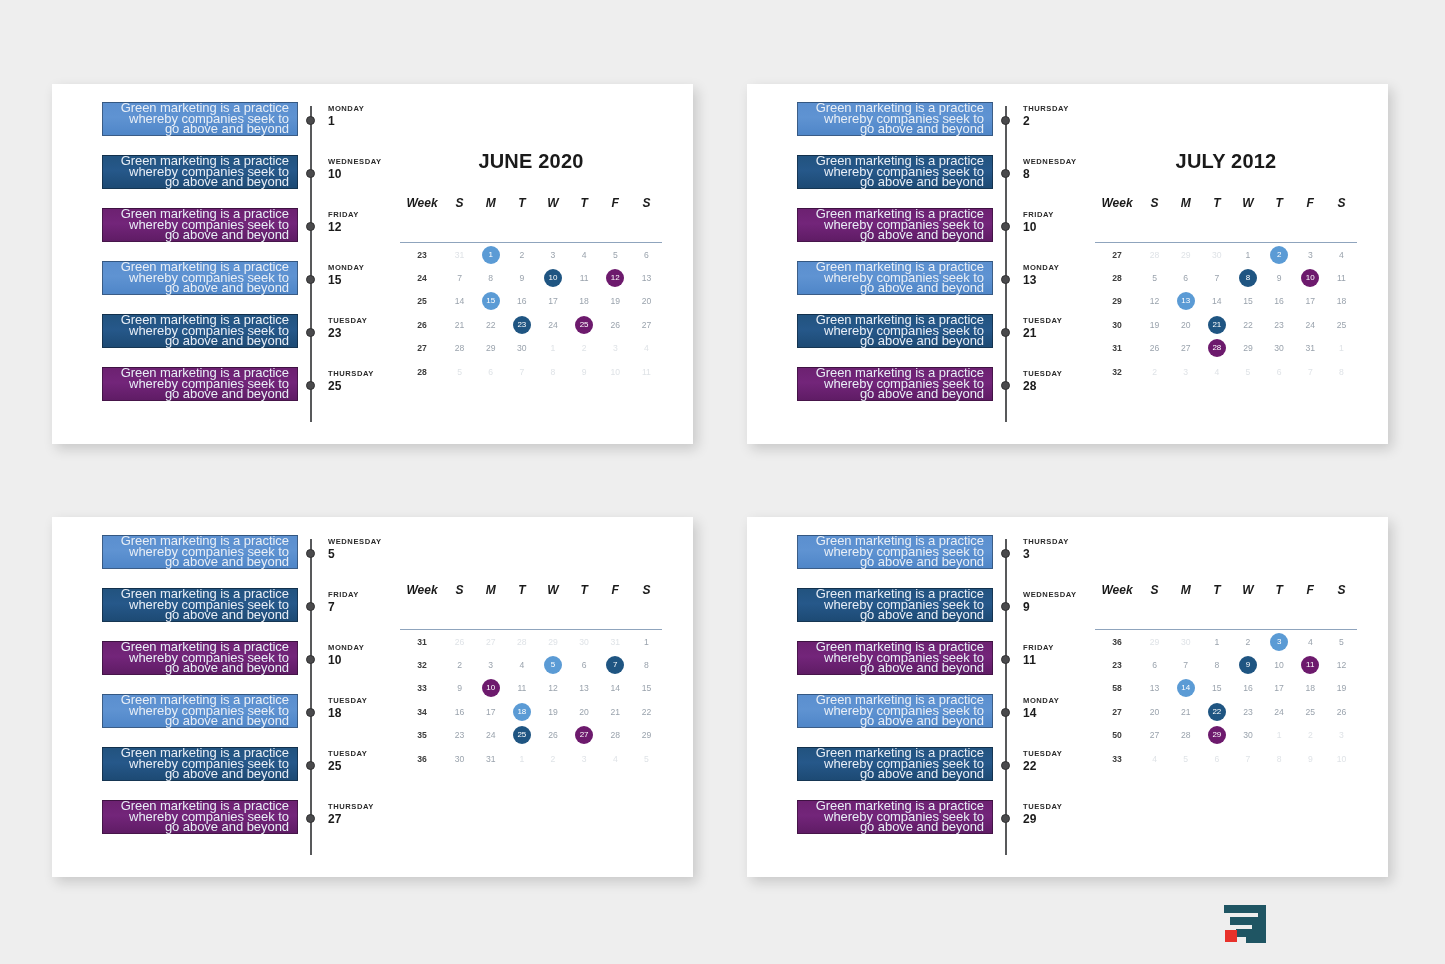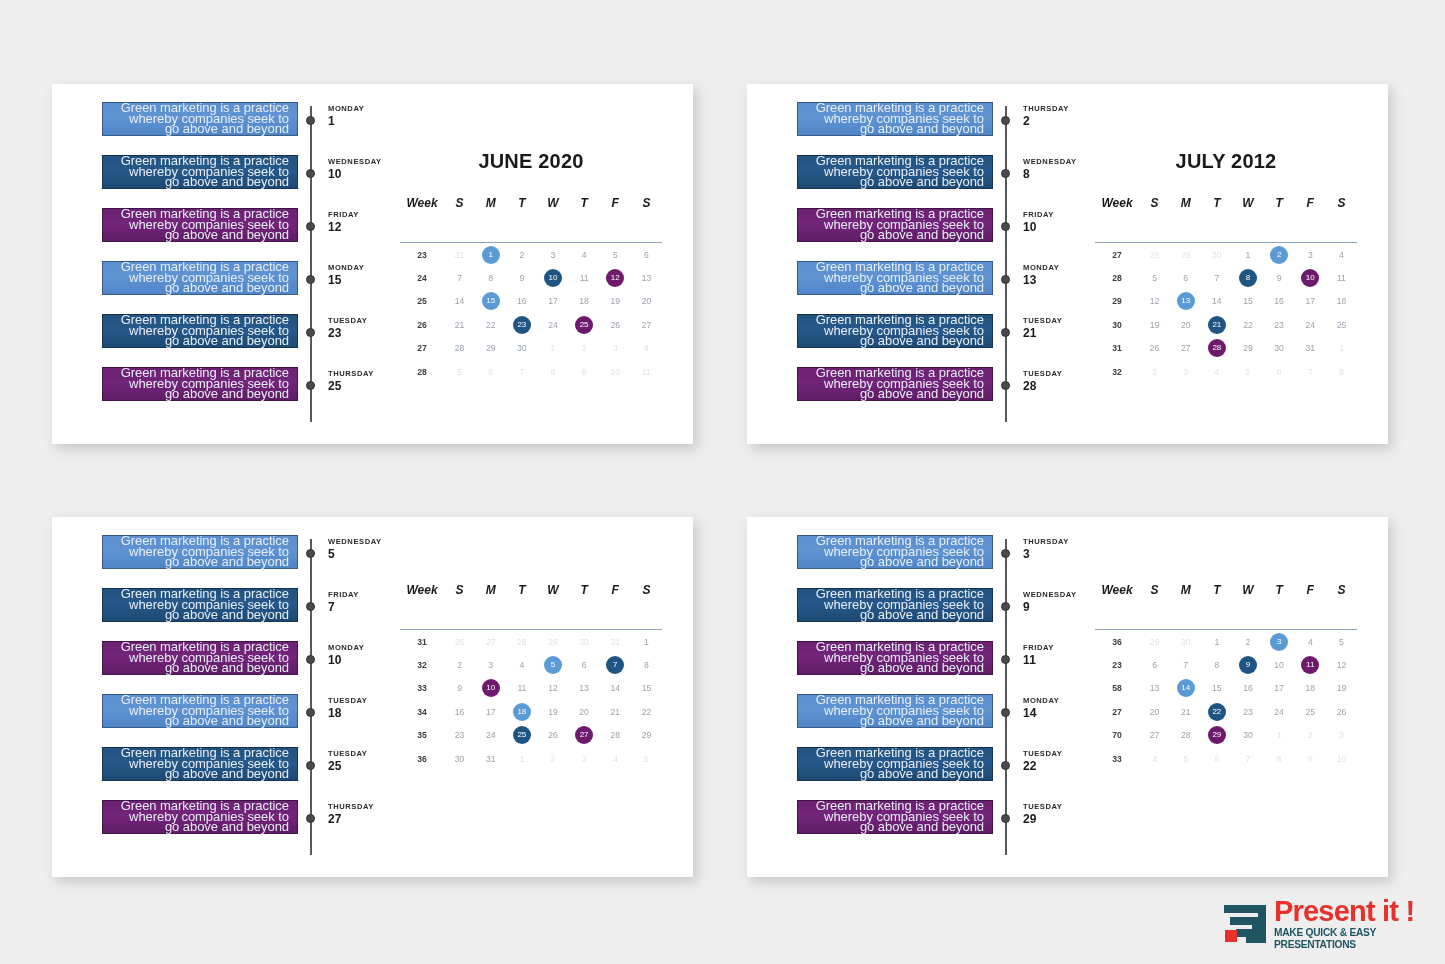--- a/index.html
+++ b/index.html
@@ -1363,21 +1363,21 @@
                     <div class="daynum">25</div>
                   </div>
                 </td>
                 <td>
                   <div class="daycell">
                     <div class="daynum">26</div>
                   </div>
                 </td>
               </tr>
               <tr>
-                <td class="wk">70</td>
+                <td class="wk">50</td>
                 <td>
                   <div class="daycell">
                     <div class="daynum">27</div>
                   </div>
                 </td>
                 <td>
                   <div class="daycell">
                     <div class="daynum">28</div>
                   </div>
                 </td>
@@ -1451,19 +1451,15 @@
     </div>
   </div>
 
   <div id="brand-logo">
     <svg class="logo-mark" viewBox="0 0 46 42">
       <path d="M2 2 H44 V40 H36 V10 H2 Z" fill="#1f5563"></path>
       <path d="M8 14 H38 V40 H30 V22 H8 Z" fill="#1f5563"></path>
       <path d="M14 26 H32 V40 H24 V34 H14 Z" fill="#1f5563"></path>
       <rect x="3" y="27" width="12" height="12" fill="#e8312b"></rect>
     </svg>
-    <div class="logo-text">
-      <div class="logo-title">Present it !</div>
-      <div class="logo-sub">MAKE QUICK &amp; EASY PRESENTATIONS</div>
-    </div>
   </div>
 
 </div>
 
 </body></html>

